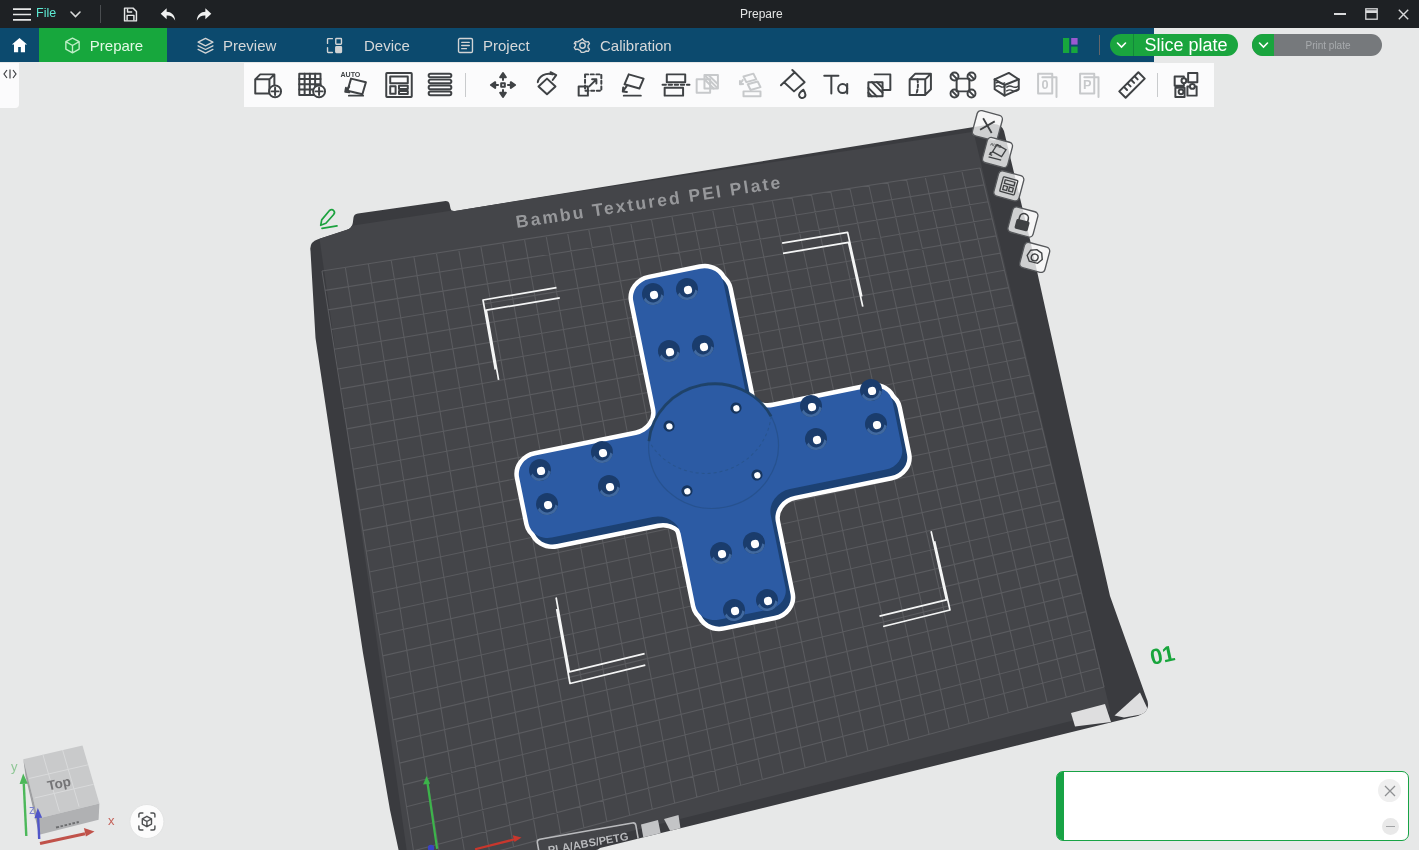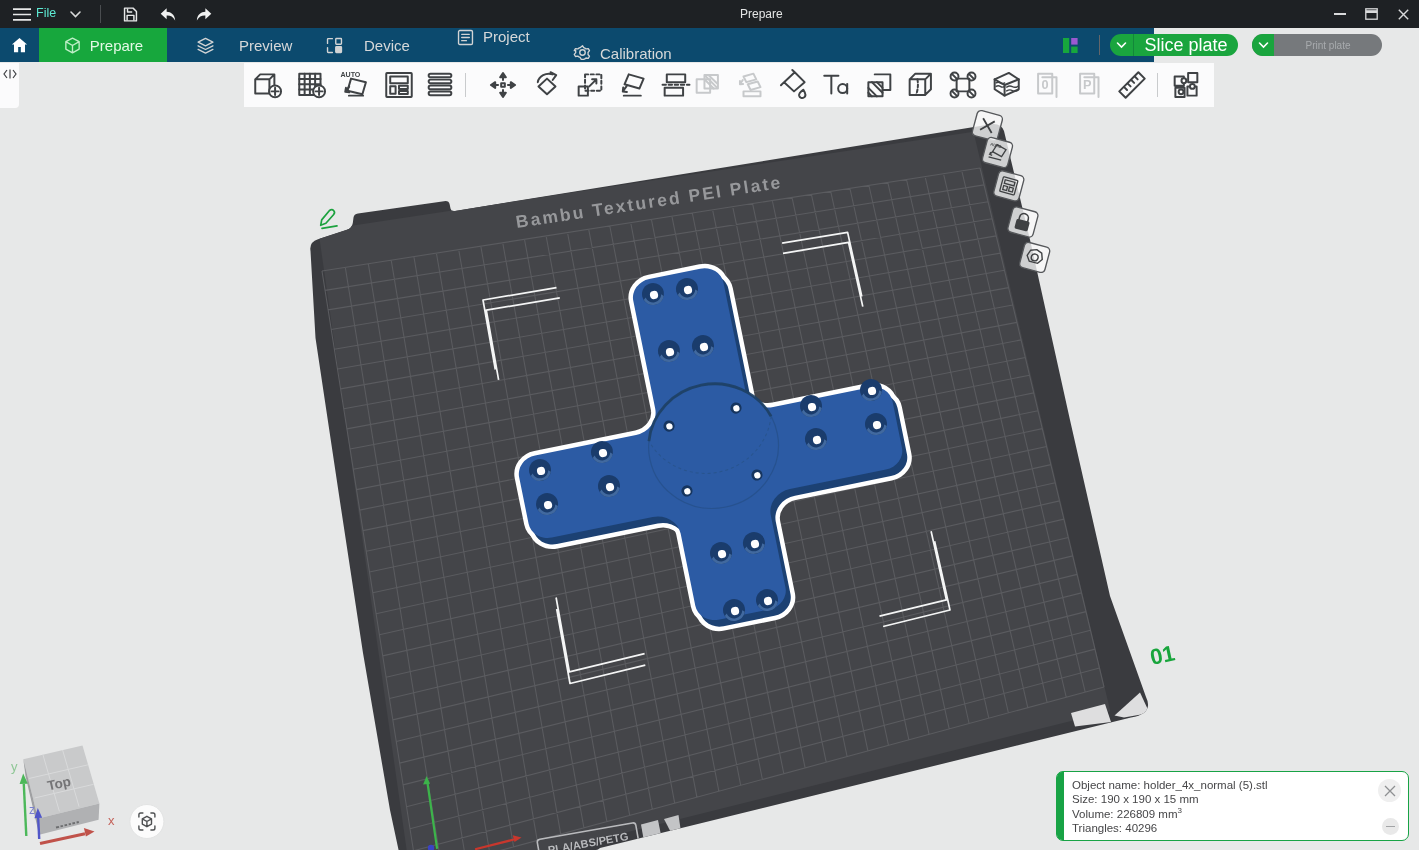--- a/index.html
+++ b/index.html
@@ -234,44 +234,44 @@
 <div style="position:absolute;top:28px;left:0;width:1154px;height:34px;background:#0c4a6e">
     <svg style="position:absolute;left:10px;top:8px" width="19" height="19" viewBox="0 0 20 20">
       <path d="M10,2.2 L18,9 h-2.2 v8 h-4.4 v-5.4 h-2.8 v5.4 H4.2 V9 H2 Z" fill="#fff"></path>
     </svg>
     <div style="position:absolute;left:39px;top:0;width:128px;height:34px;background:#17a73d;display:flex;align-items:center;justify-content:center;gap:8px;color:#e4f9e6;font-size:15px">
       <svg width="19" height="19" viewBox="0 0 18 18" fill="none" stroke="#bfeec7" stroke-width="1.3" stroke-linejoin="round" stroke-linecap="round">
         <path d="M9,2 L15.3,5.4 V12.4 L9,16 L2.7,12.4 V5.4 Z M2.7,5.4 L9,9 L15.3,5.4 M9,9 V16"></path>
       </svg>
       <span>Prepare</span>
     </div>
-    <div style="position:absolute;left:196px;top:0;height:34px;display:flex;align-items:center;gap:24px;color:#d6d8d9;font-size:15px">
+    <div style="position:absolute;left:196px;top:0;height:34px;display:flex;align-items:center;gap:8px;color:#d6d8d9;font-size:15px">
       <svg width="19" height="19" viewBox="0 0 18 18" fill="none" stroke="#d2d4d5" stroke-width="1.3" stroke-linejoin="round" stroke-linecap="round">
         <path d="M2,5.8 L9,2.3 L16,5.8 L9,9.3 Z"></path>
         <path d="M2,9.3 L9,12.8 L16,9.3"></path>
         <path d="M2,12.7 L9,16.2 L16,12.7"></path>
       </svg>
       <span>Preview</span>
     </div>
     <div style="position:absolute;left:325px;top:0;height:34px;display:flex;align-items:center;gap:20px;color:#d6d8d9;font-size:15px">
       <svg width="19" height="19" viewBox="0 0 18 18" fill="none" stroke="#d2d4d5" stroke-width="1.3" stroke-linejoin="round" stroke-linecap="round">
         <path d="M7,2.5H3a.6.6 0 0 0-.6.6V7 M2.4,11v4a.6.6 0 0 0 .6.6h4"></path>
         <rect x="10.2" y="2.4" width="5.4" height="5.4" rx="0.6"></rect>
         <rect x="10.2" y="10.2" width="5.4" height="5.4" rx="0.6" fill="#d2d4d5"></rect>
       </svg>
       <span>Device</span>
     </div>
-    <div style="position:absolute;left:456px;top:0;height:34px;display:flex;gap:8px;color:#d6d8d9;font-size:15px">
+    <div style="position:absolute;left:456px;top:0;height:34px;display:flex;align-items:center;gap:8px;color:#d6d8d9;font-size:15px">
       <svg width="19" height="19" viewBox="0 0 18 18" fill="none" stroke="#d2d4d5" stroke-width="1.3" stroke-linejoin="round" stroke-linecap="round">
         <rect x="2.4" y="2.4" width="13.2" height="13.2" rx="1.2"></rect>
         <path d="M5.4,6h7.2 M5.4,9h7.2 M5.4,12h4.5"></path>
       </svg>
       <span>Project</span>
     </div>
-    <div style="position:absolute;left:573px;top:0;height:34px;display:flex;align-items:flex-end;gap:8px;color:#d6d8d9;font-size:15px">
+    <div style="position:absolute;left:573px;top:0;height:34px;display:flex;align-items:center;gap:8px;color:#d6d8d9;font-size:15px">
       <svg width="19" height="19" viewBox="0 0 18 18" fill="none" stroke="#d2d4d5" stroke-width="1.3" stroke-linejoin="round" stroke-linecap="round">
         <circle cx="9" cy="9" r="2.6"></circle>
         <path d="M9,2.2 l1.2,2 a5.2,5.2 0 0 1 2.3,1.3 l2.3,-0.4 1.2,2.1 -1.5,1.8 a5.2,5.2 0 0 1 0,2 l1.5,1.8 -1.2,2.1 -2.3,-0.4 a5.2,5.2 0 0 1 -2.3,1.3 L9,15.8 7.8,15.8 6.6,13.9 a5.2,5.2 0 0 1 -2.3,-1.3 l-2.3,0.4 -1.2,-2.1 1.5,-1.8 a5.2,5.2 0 0 1 0,-2 L0.8,7.2 2,5.1 l2.3,0.4 a5.2,5.2 0 0 1 2.3,-1.3 Z" transform="scale(0.95) translate(0.45,0.45)"></path>
       </svg>
       <span>Calibration</span>
     </div>
     <svg style="position:absolute;left:1062px;top:9px" width="17" height="17" viewBox="0 0 17 17">
       <rect x="1" y="1" width="6.2" height="15" fill="#17a73d"></rect>
       <rect x="9.2" y="1" width="6.4" height="6.6" fill="#9b59d0"></rect>
       <rect x="9.2" y="9.6" width="6.4" height="6.4" fill="#17a73d"></rect>
@@ -413,21 +413,20 @@
     <div style="position:absolute;left:221px;top:10px;width:1px;height:24px;background:#c9cbcd"></div>
     <div style="position:absolute;left:913px;top:10px;width:1px;height:24px;background:#c9cbcd"></div>
   </div>
 <div style="position:absolute;left:0;top:63px;width:19px;height:45px;background:#fbfbfc;border-radius:0 0 4px 0">
     <svg style="position:absolute;left:3px;top:6px" width="14" height="10" viewBox="0 0 14 10" fill="none" stroke="#3e4043" stroke-width="1.2">
       <path d="M4,1 L1,5 L4,9 M10,1 L13,5 L10,9 M7,0.5 V9.5"></path>
     </svg>
   </div>
 <div style="position:absolute;left:1056px;top:771px;width:353px;height:70px;background:#fff;border:1.5px solid #18a345;border-radius:7px;box-sizing:border-box">
     <div style="position:absolute;left:0;top:0;bottom:0;width:7px;background:#18a345;border-radius:5px 0 0 5px"></div>
-    <div style="position:absolute;left:15px;top:6px;font-size:11.5px;line-height:14.4px;color:#464648">Object name: holder_4x_normal (5).stl<br>Size: 190 x 190 x 15 mm<br>Volume: 226809 mm<sup style="font-size:8px;line-height:0">3</sup><br>Triangles: 40296</div>
     <div style="position:absolute;right:7px;top:7px;width:23px;height:23px;border-radius:50%;background:#efefef">
       <svg style="position:absolute;left:5.5px;top:5.5px" width="12" height="12" viewBox="0 0 12 12" stroke="#8e9092" stroke-width="1.3">
         <path d="M1,1 L11,11 M11,1 L1,11"></path>
       </svg>
     </div>
     <div style="position:absolute;right:9px;bottom:5px;width:17px;height:17px;border-radius:50%;background:#e9e9e9">
       <div style="position:absolute;left:4px;top:7.5px;width:9px;height:1.6px;background:#a2a4a6"></div>
     </div>
   </div>
 </body></html>

